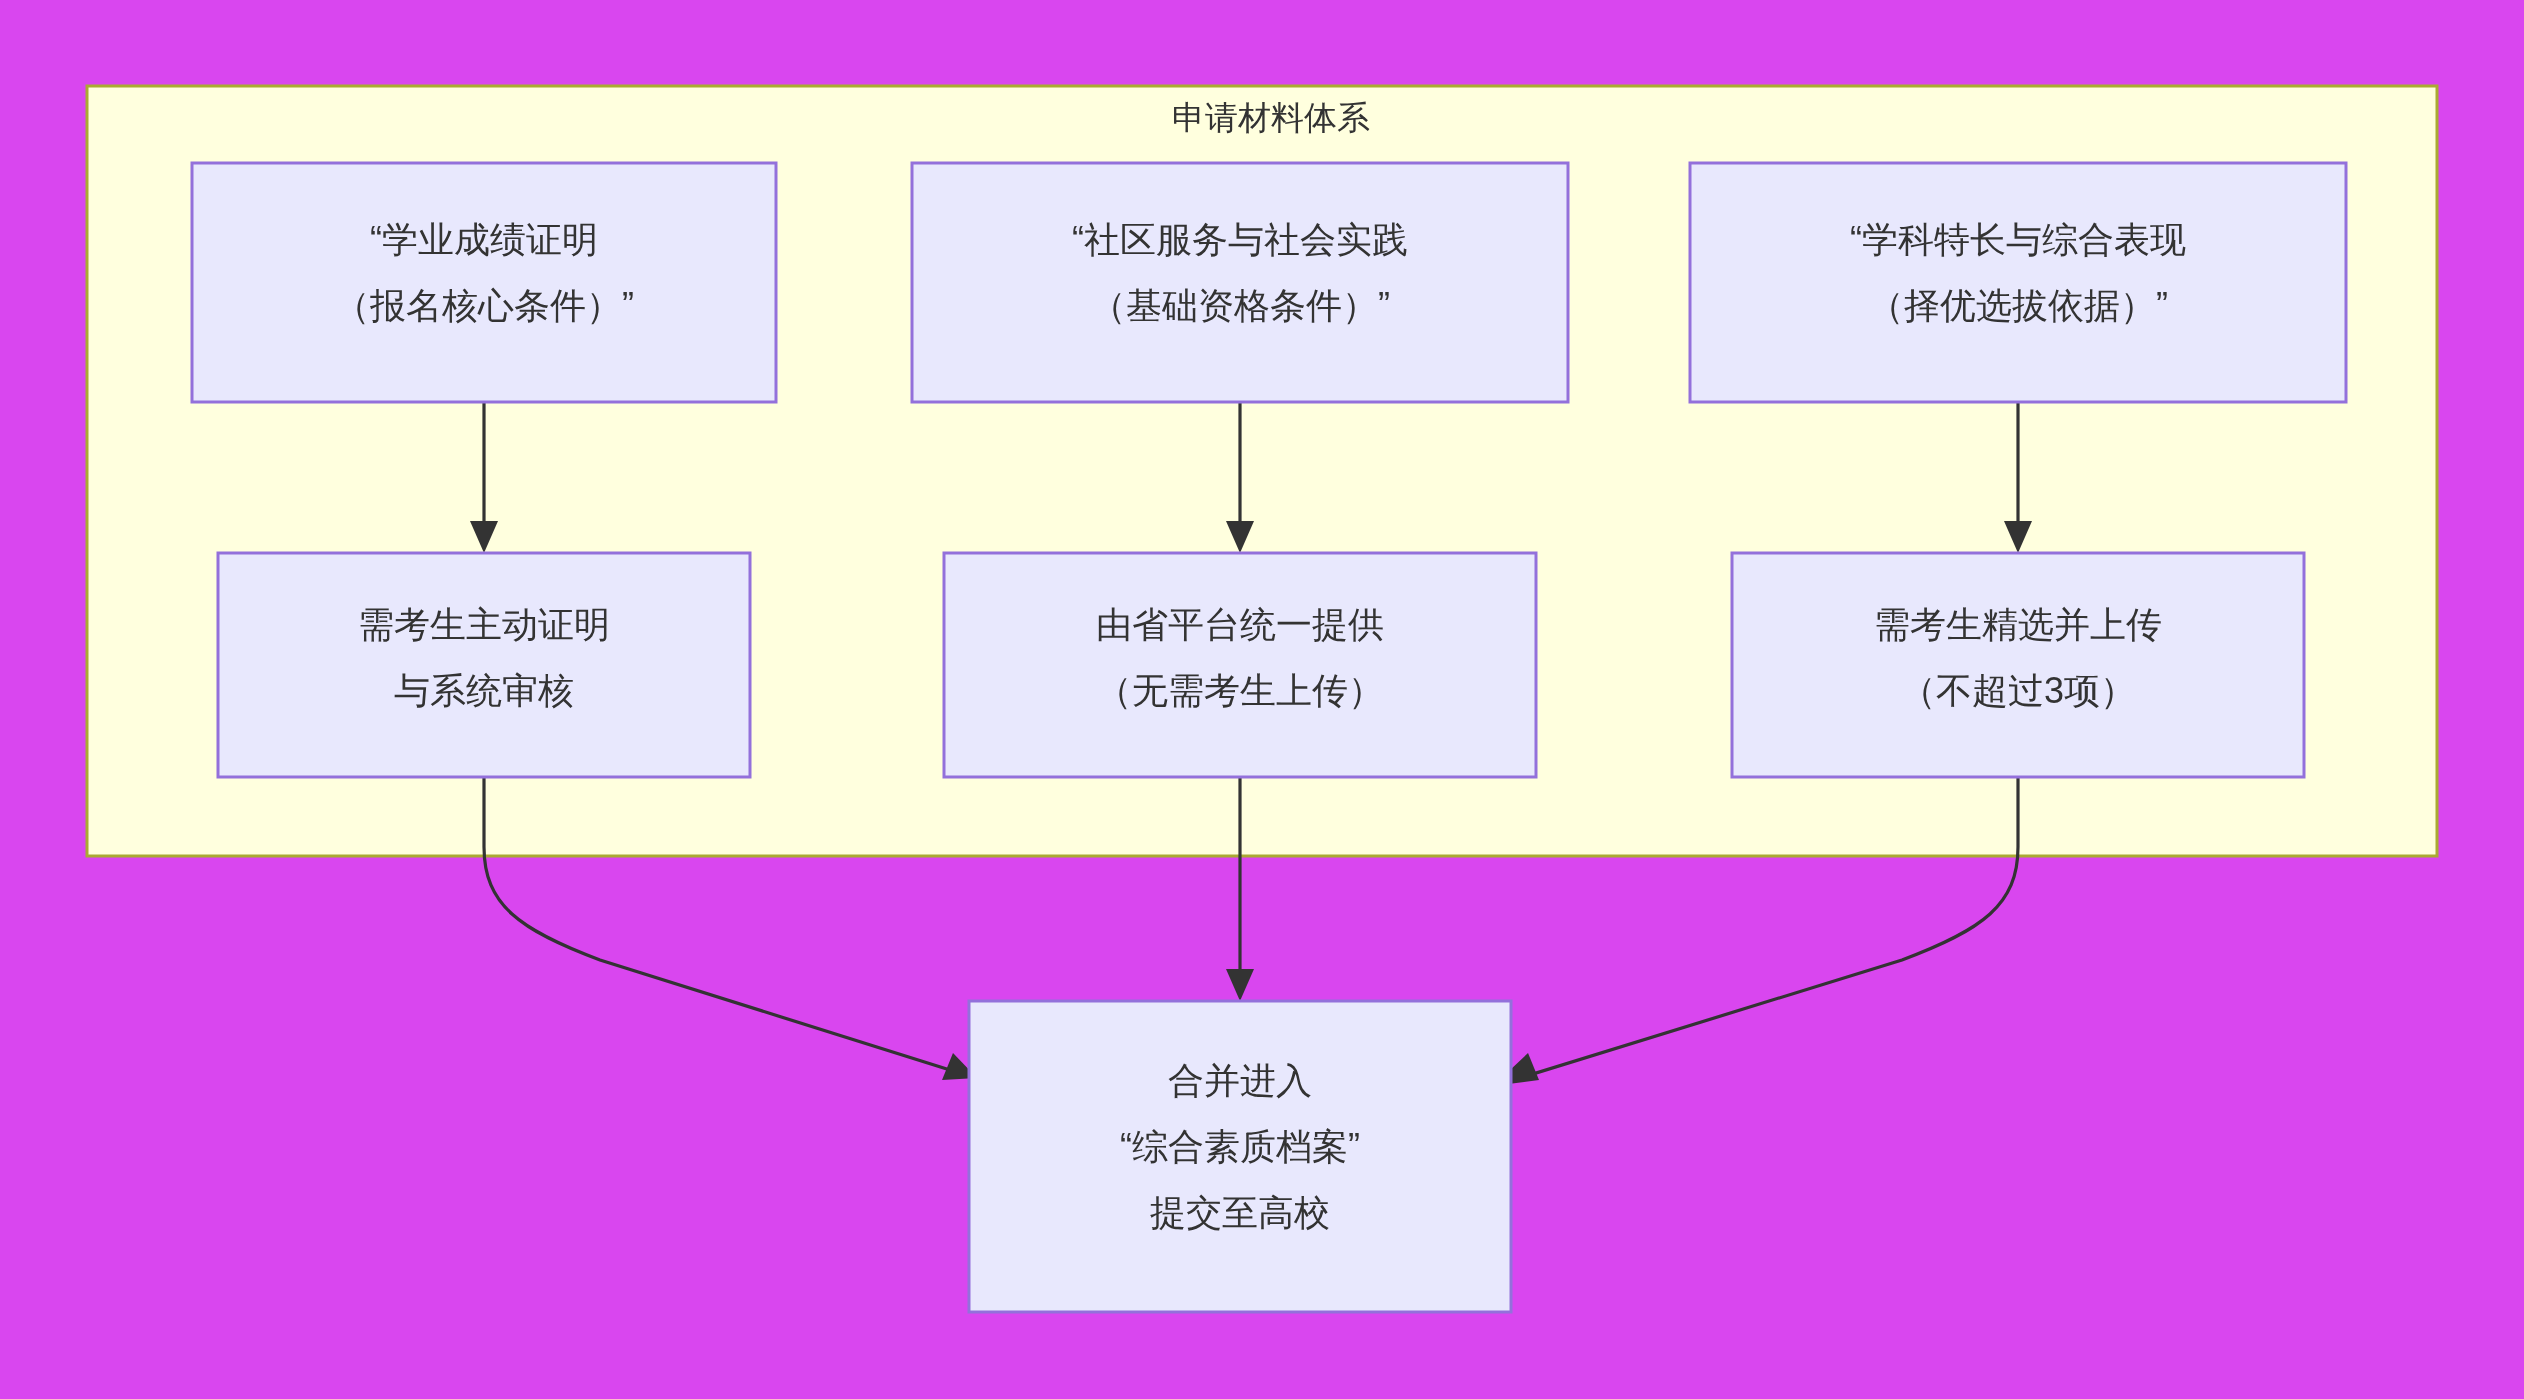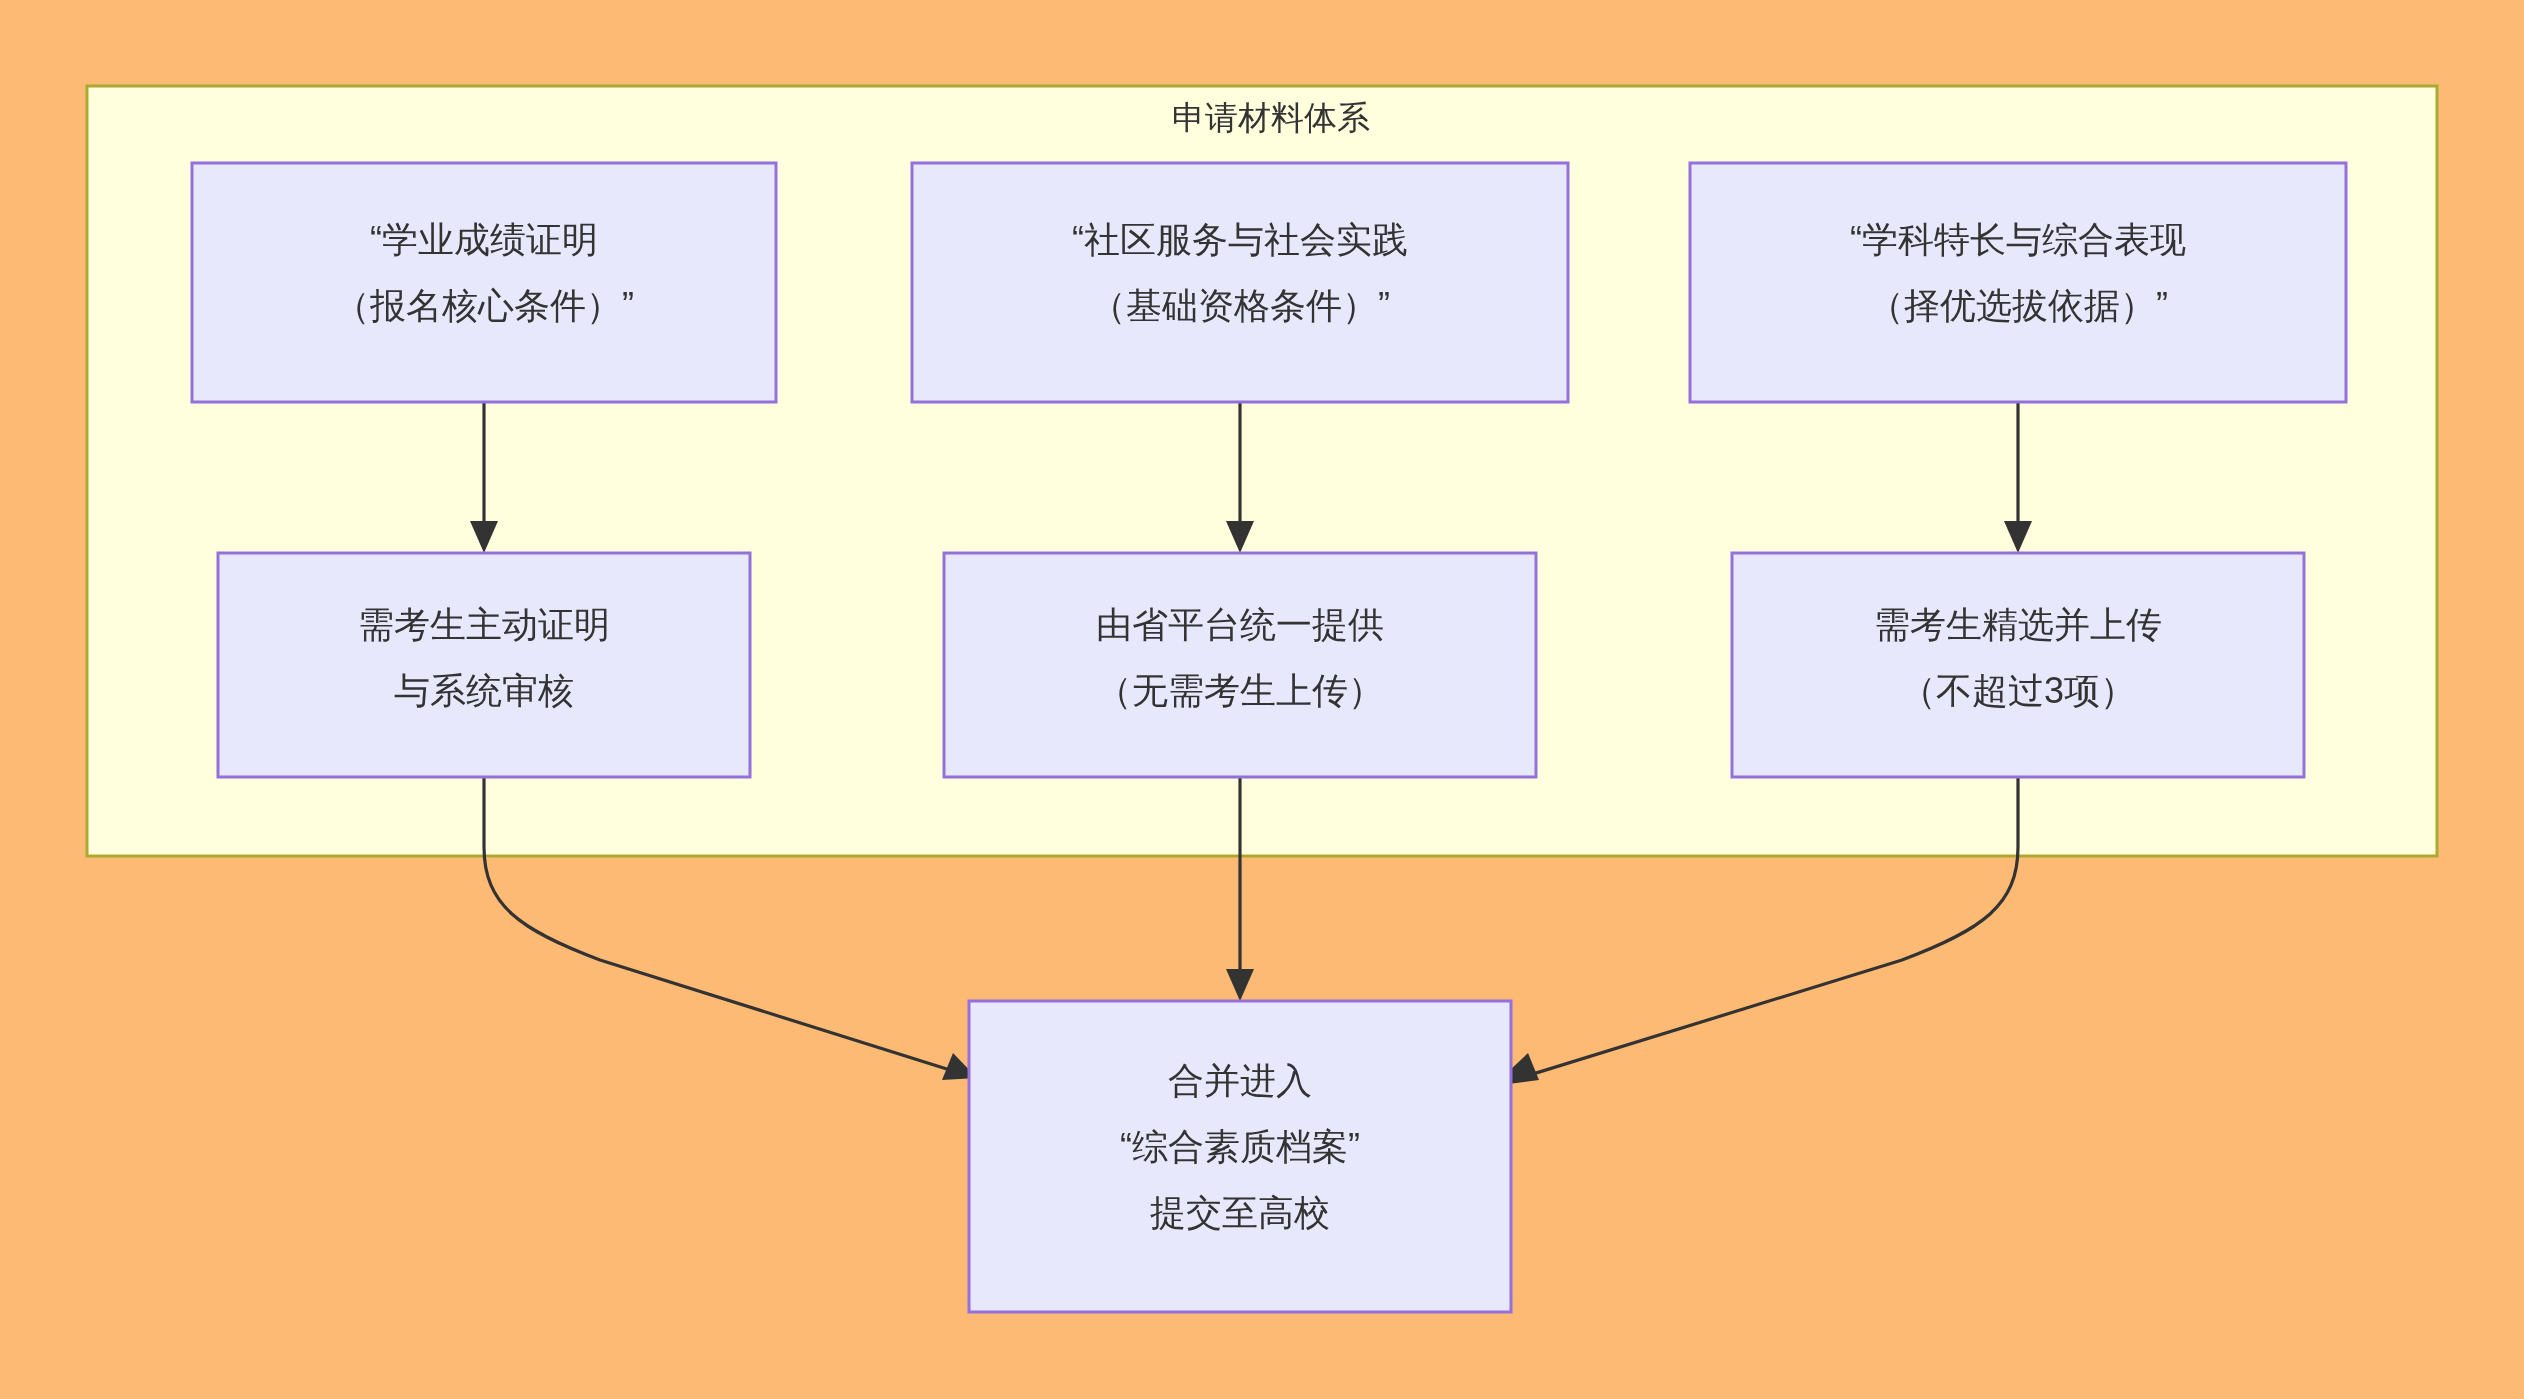--- a/index.html
+++ b/index.html
@@ -10,21 +10,21 @@
   body {
     width: 2524px;
     height: 1399px;
     font-family: "Liberation Sans", "DejaVu Sans", sans-serif;
     overflow: hidden;
   }
   #flow-root {
     position: relative;
     width: 2524px;
     height: 1399px;
-    background: #fdba74;
+    background: #d946ef;
   }
   svg.flow-svg {
     position: absolute;
     top: 0;
     left: 0;
     width: 2524px;
     height: 1399px;
     display: block;
   }
   .cluster-rect {

